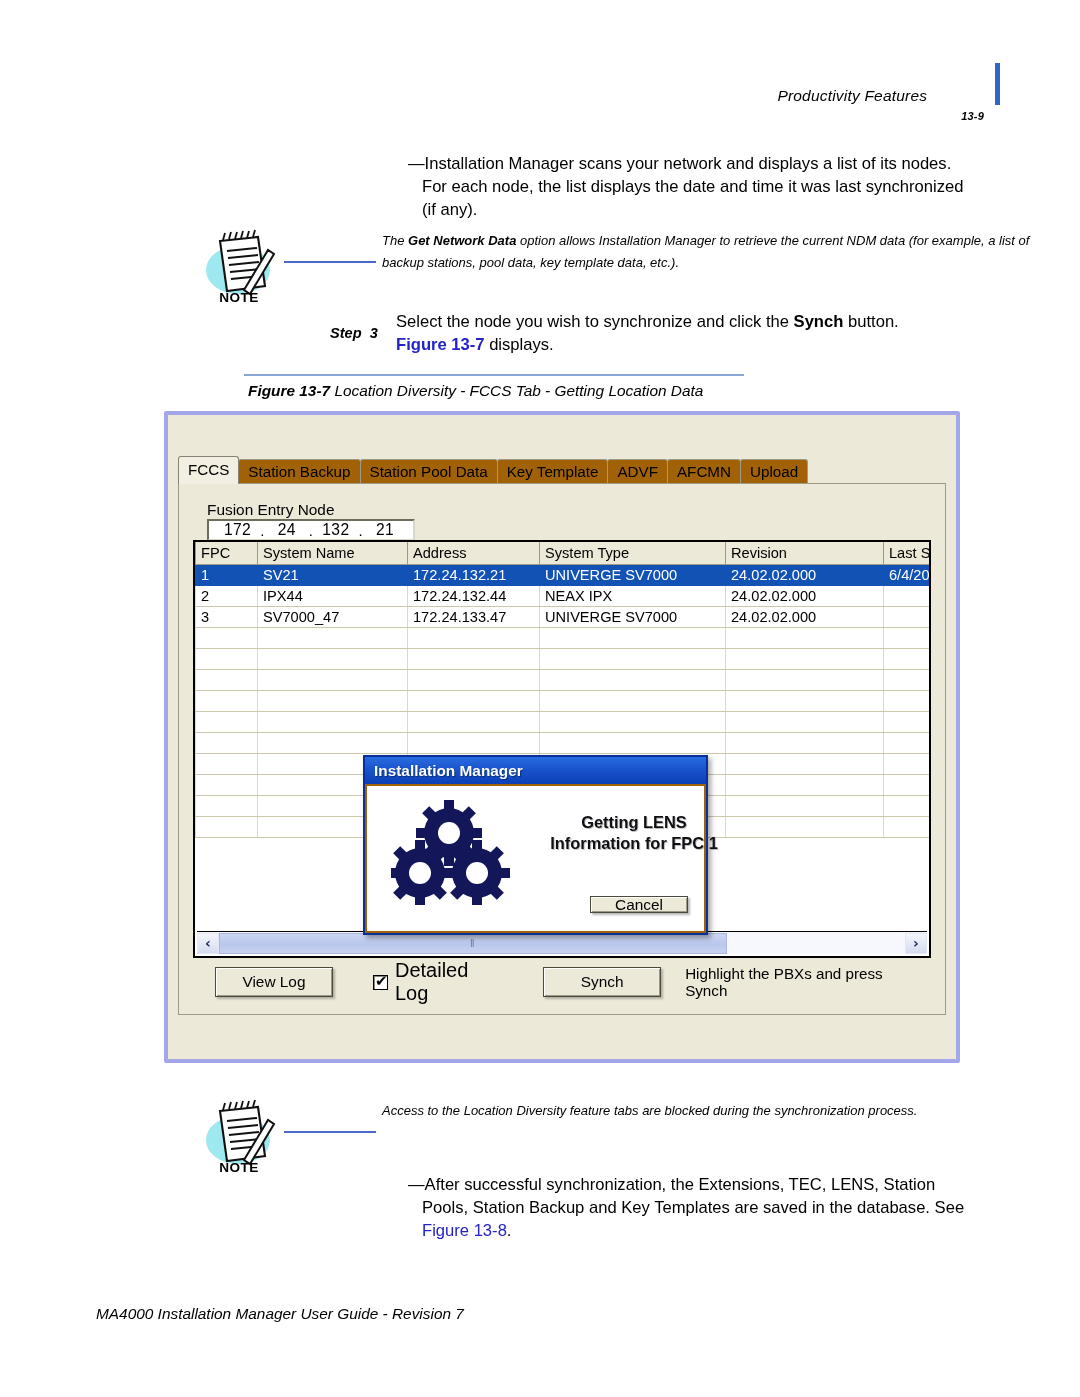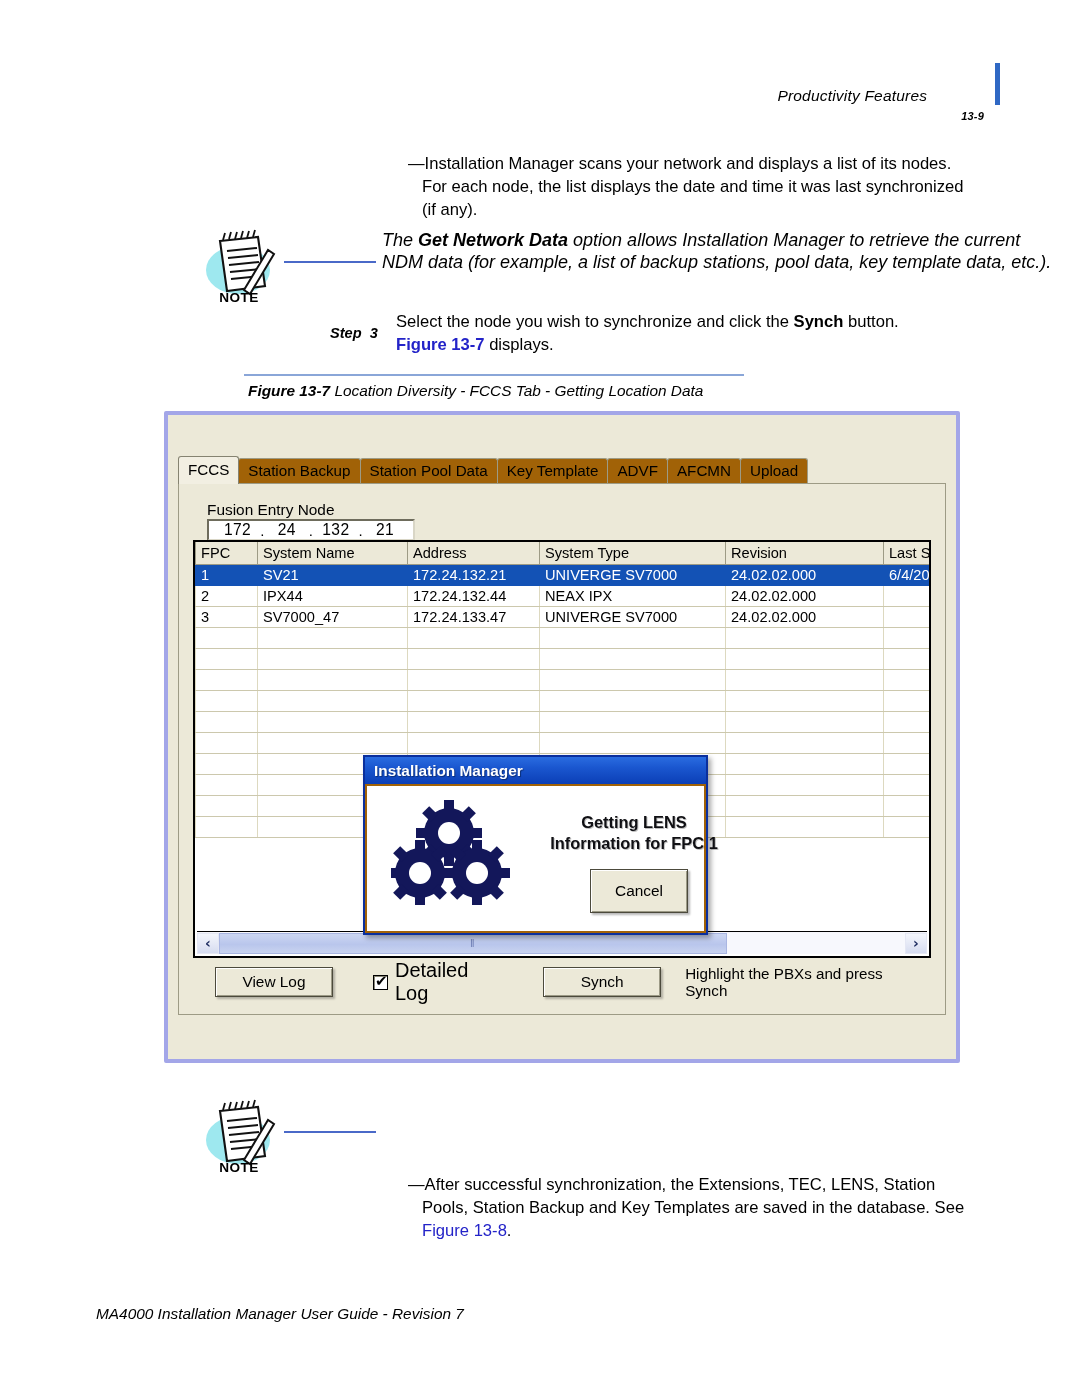--- a/index.html
+++ b/index.html
@@ -54,21 +54,21 @@
   .note-word {
     position:absolute; left:6px; top:62px; width:74px;
     text-align:center; font-size:13.6px; font-weight:bold; letter-spacing:.4px;
   }
   .note-rule {
     position:absolute; left:88px; top:33px; width:92px; height:2px;
     background:#4a69c8;
   }
   .note-text {
     position:absolute; left:186px; top:2px; width:676px;
-    font-style:italic; font-size:18px; line-height:21.8px;
+    font-style:italic; font-size:13px; line-height:21.8px;
   }
 
   
   .fig-cap-rule {
     position:absolute; height:2px; background:#8aa6d8;
   }
   .fig-cap {
     position:absolute; font-size:15.4px;
   }
   .fig-cap .fnum { font-weight:bold; font-style:italic; }
@@ -98,21 +98,21 @@
     background:linear-gradient(180deg,#d4737c 0%, #c0404f 45%, #a32433 100%);
     border:1px solid #8d1f2b;
     display:flex; align-items:center; justify-content:center;
     color:#fff; font-size:19px; font-weight:bold; line-height:1;
     font-family:"DejaVu Sans", sans-serif;
   }
 
   
   .tabstrip {
     position:absolute; left:10px; top:41px; right:10px; height:28px;
-    display:flex; align-items:center;
+    display:flex; align-items:flex-end;
   }
   .tab {
     height:25px; padding:0 9px;
     background:#a16207;
     border:1px solid #9d9b85;
     border-bottom:none;
     border-radius:3px 3px 0 0;
     font-size:15.2px; line-height:23px;
     margin-right:-1px;
     white-space:nowrap;
@@ -262,21 +262,21 @@
   .modal-body { position:absolute; left:2px; right:2px; top:29px; bottom:2px; background:#fff; }
   .gears { position:absolute; left:24px; top:14px; width:120px; height:105px; }
   .modal-msg {
     position:absolute; left:150px; top:26px; width:182px;
     text-align:center; font-size:16.4px; font-weight:bold; line-height:21px;
     color:#101014;
     text-shadow:1px 1px 0 rgba(0,0,0,.25);
     margin-left:26px;
   }
   .modal-cancel {
-    position:absolute; right:16px; bottom:18px; width:98px; height:44px;
+    position:absolute; right:16px; bottom:18px; width:98px; height:17px;
     background:#ece9d8; border:1px solid #4c4a3c;
     box-shadow: inset 1px 1px 0 #ffffff, inset -1px -1px 0 #9c9a86, 2px 2px 2px rgba(0,0,0,.28);
     display:flex; align-items:center; justify-content:center; font-size:15.4px;
   }
 
   
   .footer {
     position:absolute; left:96px; bottom:74px;
     font-style:italic; font-size:15.4px;
   }
@@ -603,19 +603,20 @@
         <path d="M45 10 L47 3"></path>
           <path d="M51 10 L53 3"></path>
           <path d="M57 9 L59 2"></path>
       </g>
       <path d="M48 62 L72 22 L78 26 L54 66 Z" fill="#ffffff" stroke="#111" stroke-width="2"></path>
       <path d="M48 62 L52 64 L54 66 Z" fill="#111"></path>
     </svg>
   </div>
   <div class="note-word">NOTE</div>
   <div class="note-rule"></div>
+  <div class="note-text">Access to the Location Diversity feature tabs are blocked during the synchronization process.</div>
 </div>
 
 <div class="body-para dash-para" style="left:408px; top:1173px; width:572px;">
   <span>—</span><span>After successful synchronization, the Extensions, TEC, LENS, Station Pools, Station Backup and Key Templates are saved in the database. See </span><span class="lnk">Figure 13-8</span><span>.</span>
 </div>
 
 <div class="footer">MA4000 Installation Manager User Guide - Revision 7</div>
 
 </body></html>

